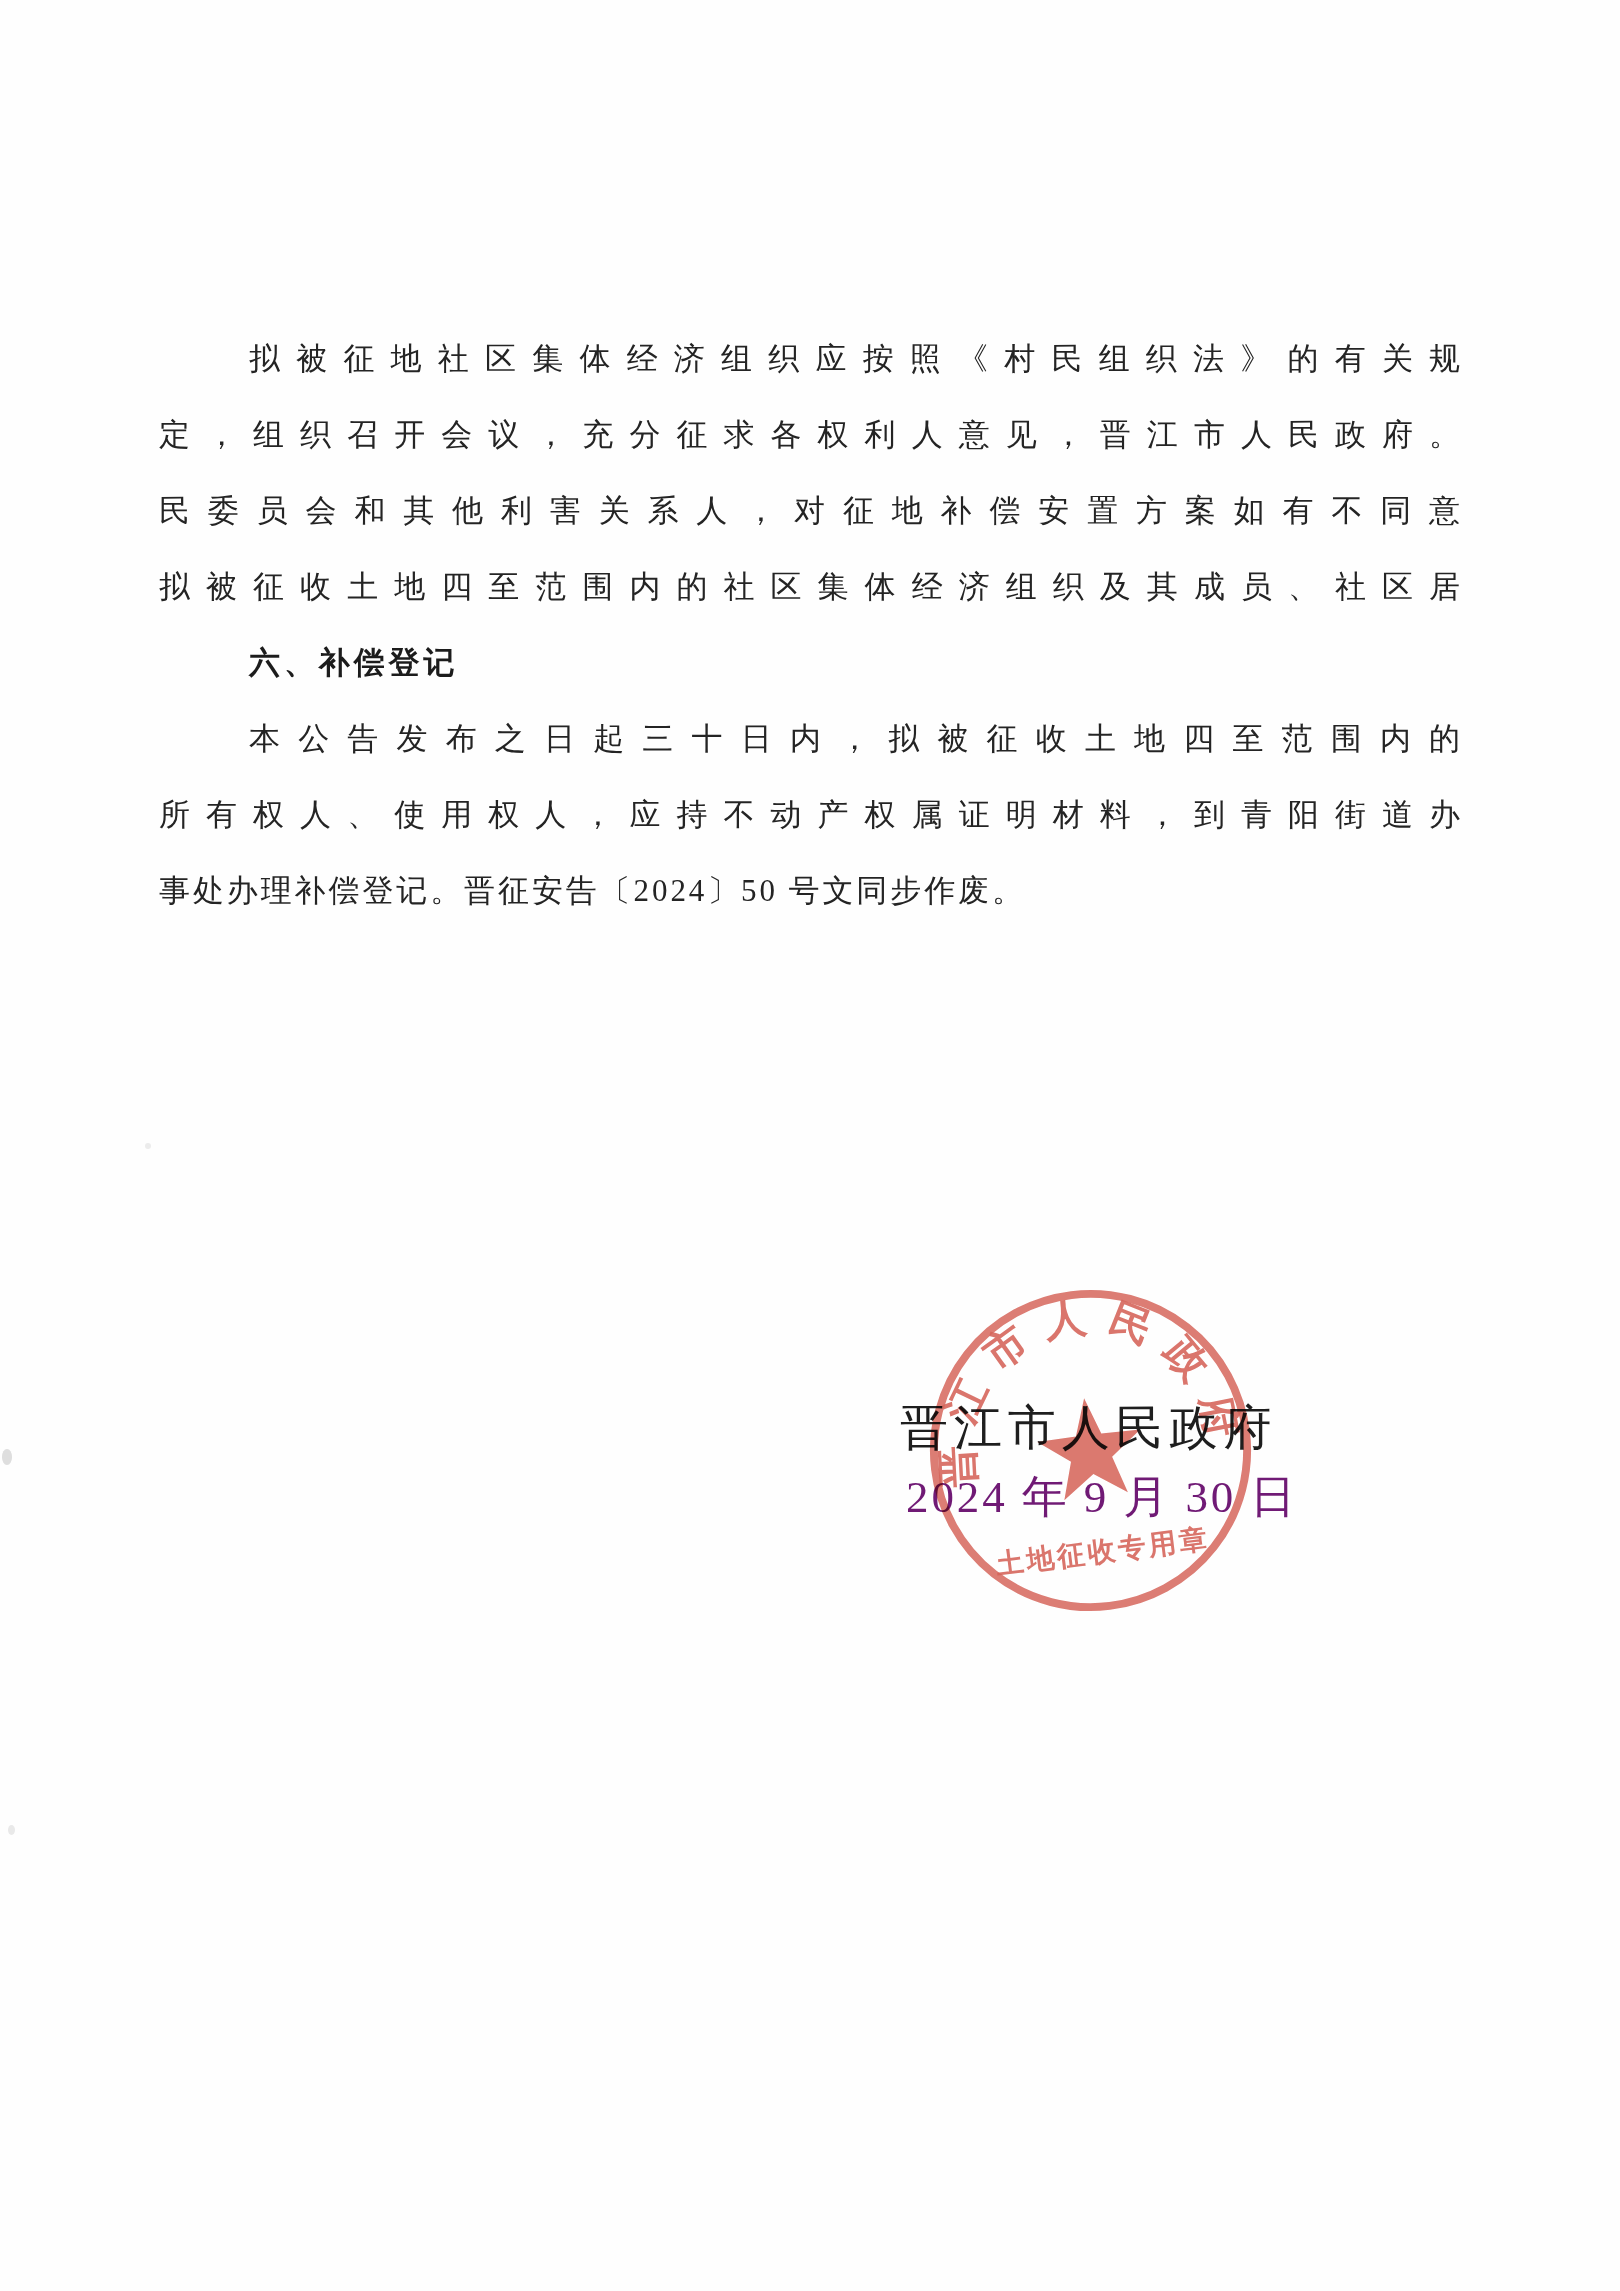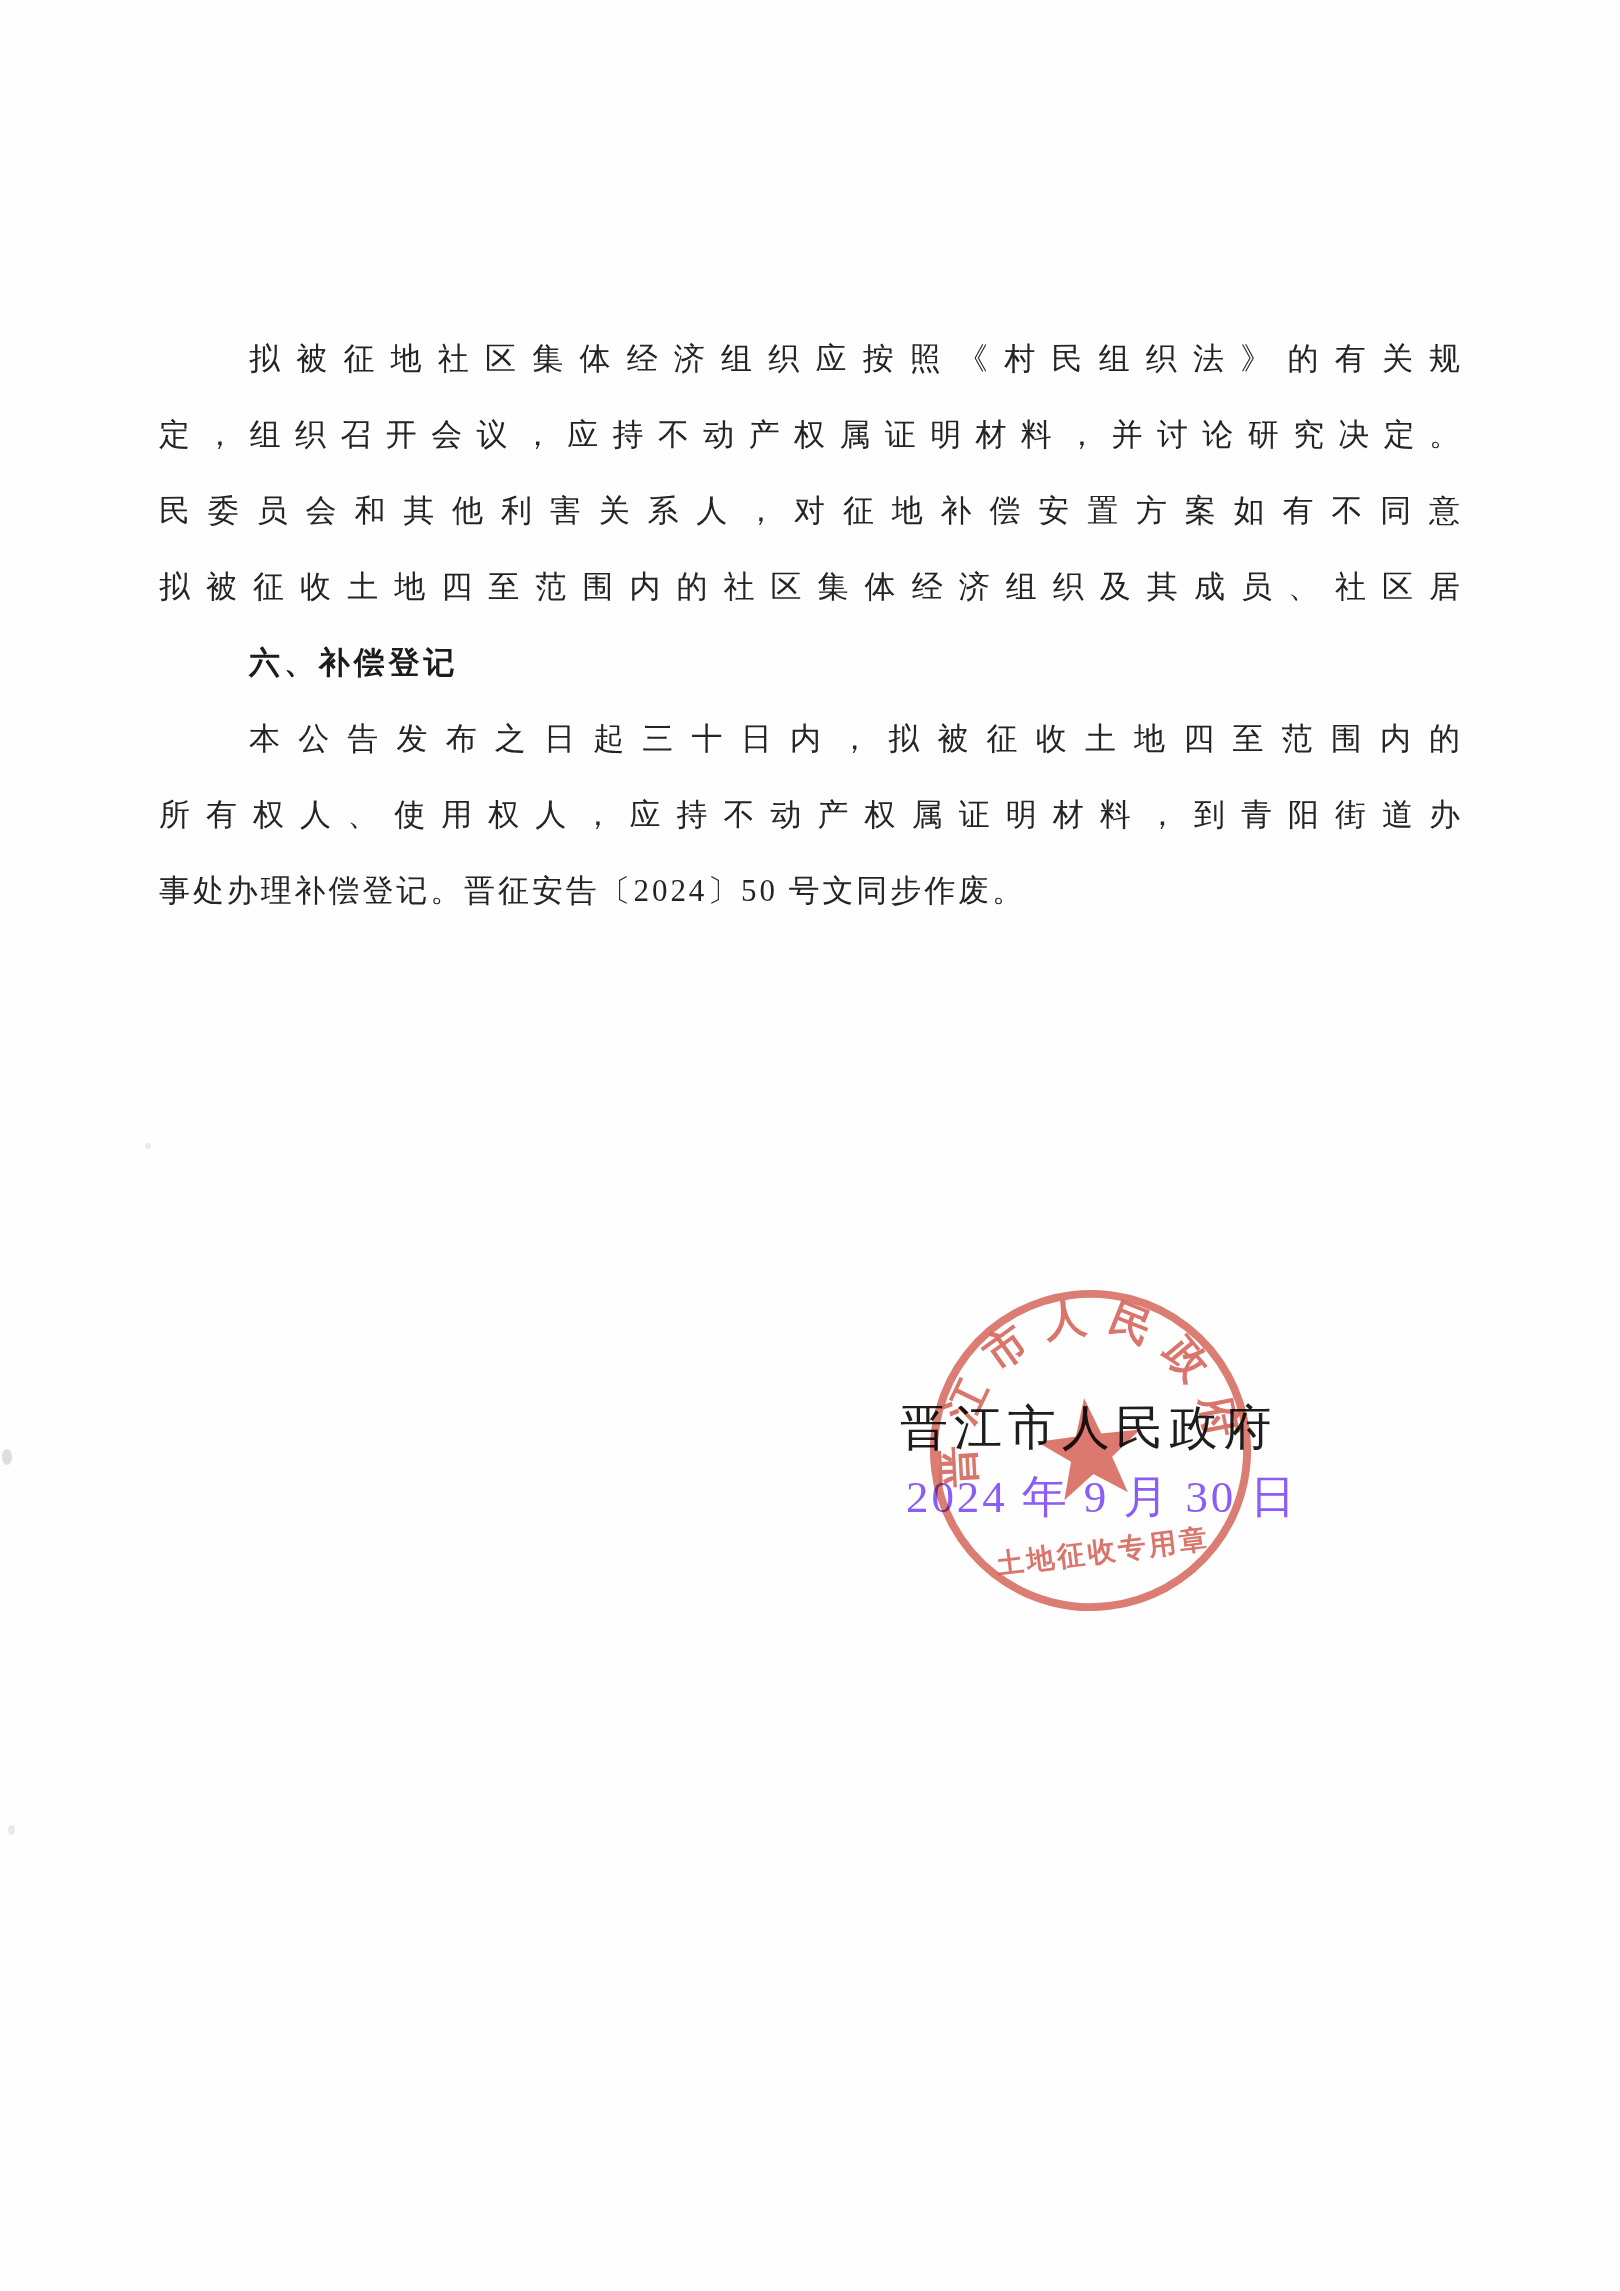--- a/index.html
+++ b/index.html
@@ -32,21 +32,21 @@
     height:76px;line-height:76px;
     letter-spacing:3.9px;
     color:#1c1c1c;
   }
   .sig-issuer{
     position:absolute;left:900px;top:1400px;
     font-size:48px;letter-spacing:5.9px;line-height:55px;color:#1e1e1e;
   }
   .sig-date{
     position:absolute;left:906px;top:1470px;
-    font-size:45px;letter-spacing:2.9px;line-height:55px;color:#8b5cf6;
+    font-size:45px;letter-spacing:2.9px;line-height:55px;color:#701a75;
   }
   .seal{
     position:absolute;left:922px;top:1282px;
     width:337px;height:337px;
     transform:rotate(-7deg);
     opacity:0.85;
     mix-blend-mode:multiply;
     pointer-events:none;
   }
   .seal text{
@@ -59,21 +59,21 @@
   .speck.s2{left:7.8px;top:1825px;width:6.9px;height:9.8px;opacity:.3;}
   .speck.s3{left:145px;top:1143px;width:5.9px;height:5.9px;opacity:.25;}
 </style>
 </head>
 <body>
 
 <div class="page">
 
   <div class="content">
     <div class="line indent">拟被征地社区集体经济组织应按照《村民组织法》的有关规</div>
-    <div class="line">定，组织召开会议，应持不动产权属证明材料，并讨论研究决定。</div>
+    <div class="line">定，组织召开会议，充分征求各权利人意见，晋江市人民政府。</div>
     <div class="line">民委员会和其他利害关系人，对征地补偿安置方案如有不同意</div>
     <div class="line">拟被征收土地四至范围内的社区集体经济组织及其成员、社区居</div>
 
     <div class="heading">六、补偿登记</div>
 
     <div class="line indent">本公告发布之日起三十日内，拟被征收土地四至范围内的</div>
     <div class="line">所有权人、使用权人，应持不动产权属证明材料，到青阳街道办</div>
     <div class="line lastline">事处办理补偿登记。晋征安告〔2024〕50 号文同步作废。</div>
   </div>
 

